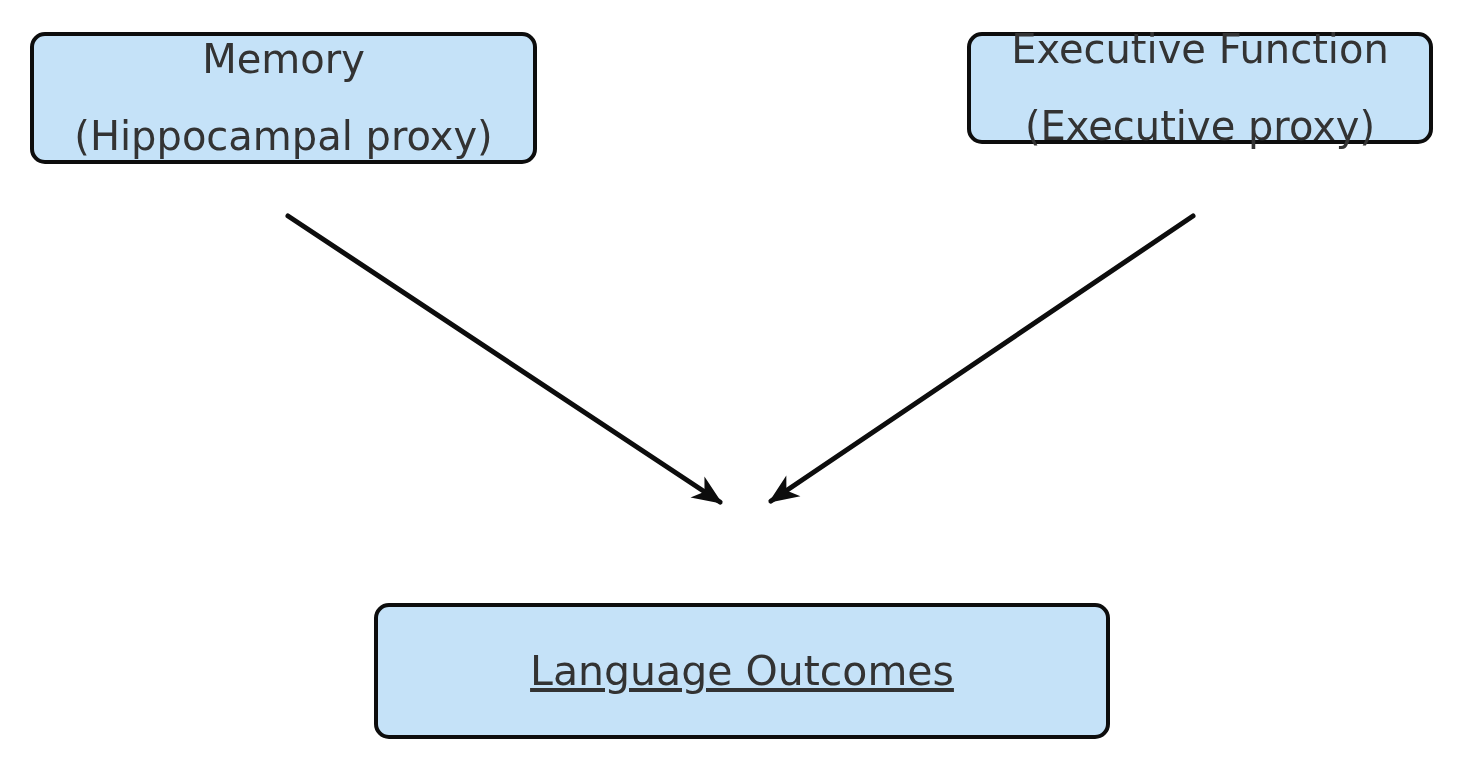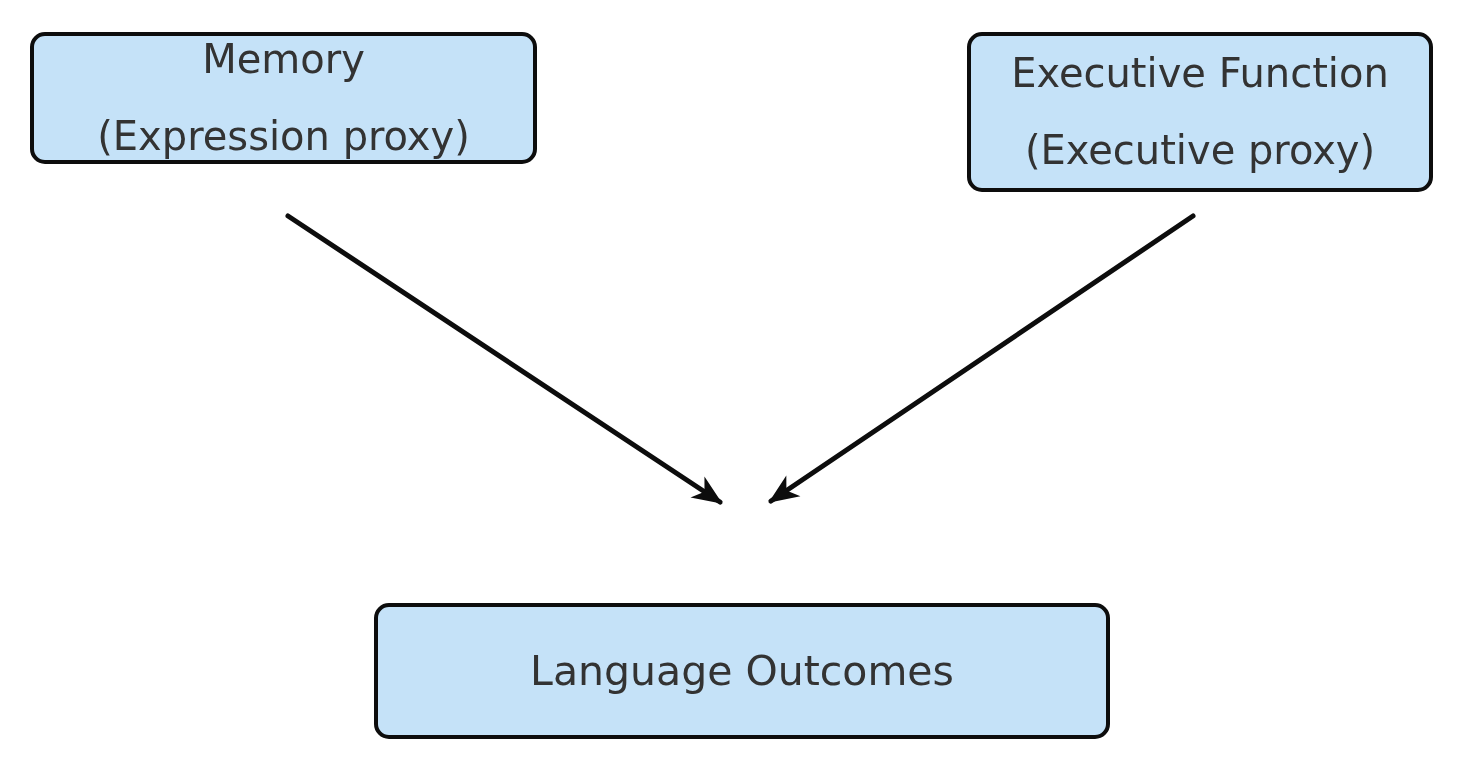--- a/index.html
+++ b/index.html
@@ -44,48 +44,49 @@
   #node-memory {
     left: 30px;
     top: 32px;
     width: 507px;
     height: 132px;
   }
   #node-executive {
     left: 967px;
     top: 32px;
     width: 466px;
-    height: 160px;
+    height: 112px;
   }
   #node-language {
     left: 374px;
     top: 603px;
     width: 736px;
     height: 136px;
     font-size: 41px;
+    text-decoration: underline;
   }
 </style>
 </head>
 <body>
 
 <div class="canvas">
 
   <svg class="arrow-layer" viewBox="0 0 1468 776" xmlns="http://www.w3.org/2000/svg" aria-hidden="true">
     <defs>
       <marker id="arrowhead" viewBox="0 0 10 10" refX="9" refY="5" markerWidth="44" markerHeight="30" orient="auto" markerUnits="userSpaceOnUse">
         <path d="M0,0.8 L10,5 L0,9.2 L2.8,5 Z" fill="#0d0d0d"></path>
       </marker>
     </defs>
     <line x1="288" y1="216" x2="720" y2="502" stroke="#0d0d0d" stroke-width="5" stroke-linecap="round" marker-end="url(#arrowhead)"></line>
     <line x1="1193" y1="216" x2="771" y2="501" stroke="#0d0d0d" stroke-width="5" stroke-linecap="round" marker-end="url(#arrowhead)"></line>
   </svg>
 
   <div class="node" id="node-memory">
     <span class="line1">Memory</span>
-    <span class="line2">(Expression proxy)</span>
+    <span class="line2">(Hippocampal proxy)</span>
   </div>
 
   <div class="node" id="node-executive">
     <span class="line1">Executive Function</span>
     <span class="line2">(Executive proxy)</span>
   </div>
 
   <div class="node" id="node-language">
     <span class="line1">Language Outcomes</span>
   </div>

